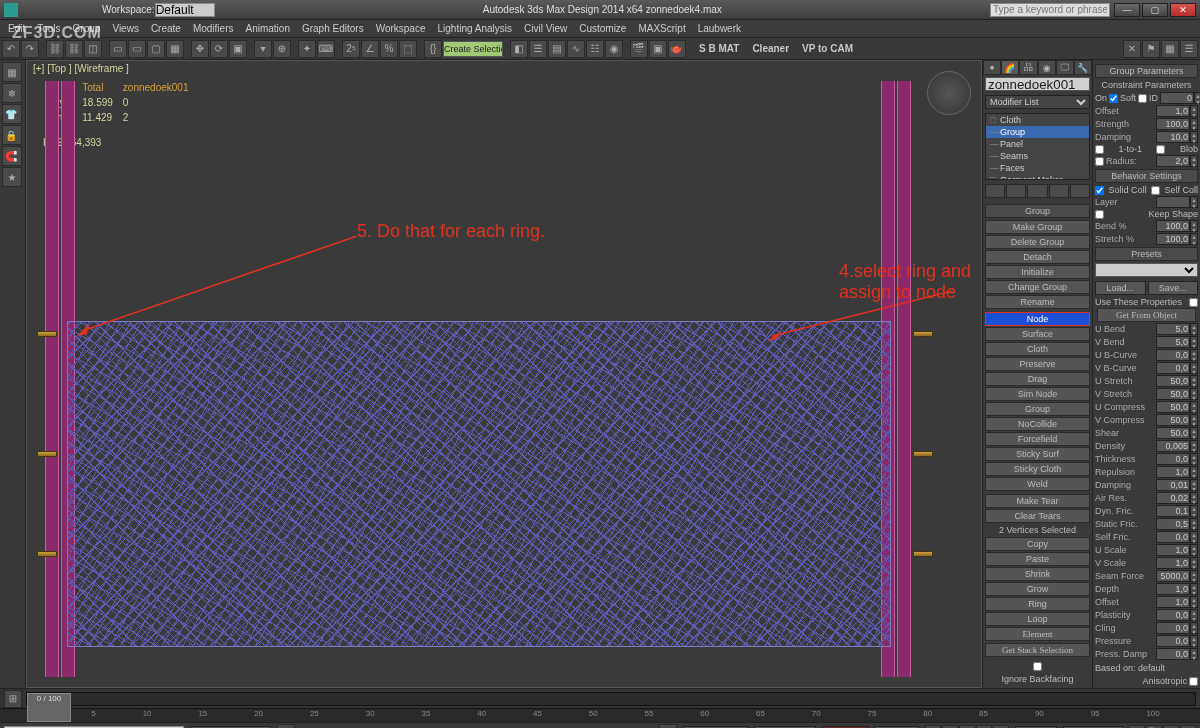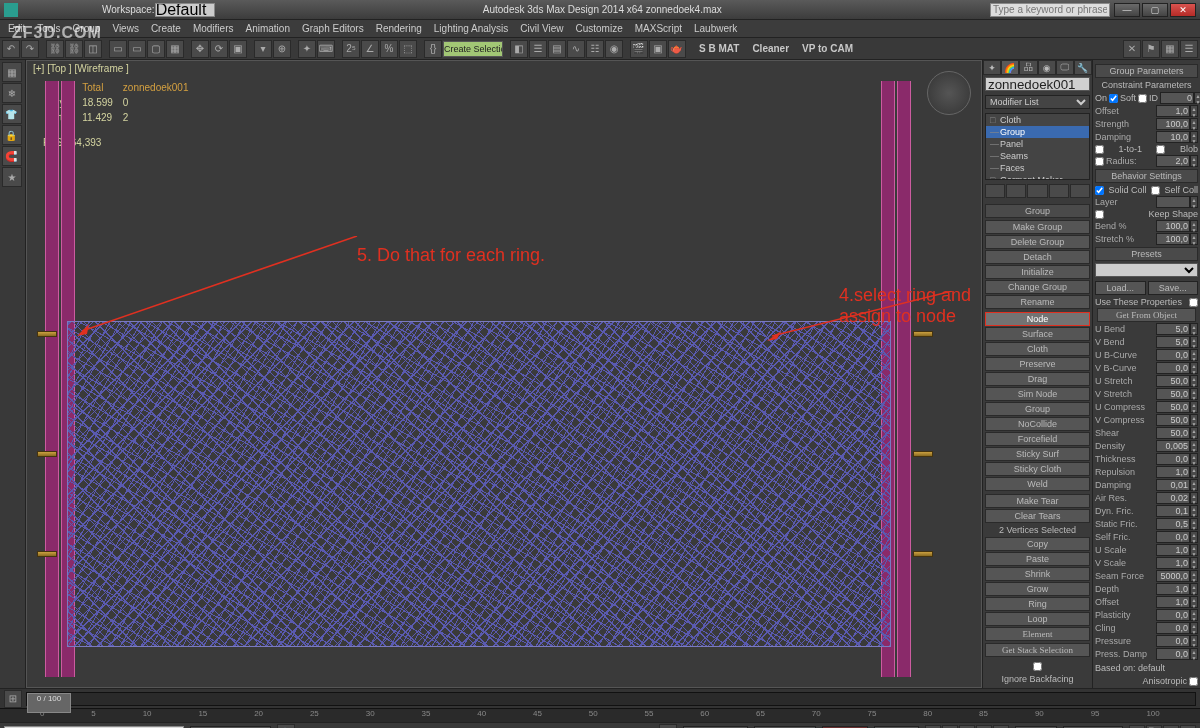--- a/index.html
+++ b/index.html
@@ -1,20 +1,20 @@
 <!DOCTYPE html>
 <html><head>
 <meta charset="utf-8">
 <style>
 * { margin: 0; padding: 0; box-sizing: border-box; font-family: "Segoe UI", Tahoma, sans-serif; }
 body { background: #393939; color: #bbb; font-size: 10px; overflow: hidden; width: 1200px; height: 728px; position: relative; }
 .titlebar { height: 20px; background: linear-gradient(#5a5a5a,#3c3c3c); display: flex; align-items: center; padding: 0 4px; border-bottom: 1px solid #222; }
 .titlebar .icon { width: 14px; height: 14px; background: #2a9d8f; margin-right: 4px; }
 .titlebar .wk { font-size: 10px; color: #ddd; margin-left: 80px; }
-.titlebar input.wkin { background: #ccc; border: 1px solid #888; height: 14px; width: 60px; font-size: 16px; }
+.titlebar input.wkin { background: #ccc; border: 1px solid #888; height: 14px; width: 60px; font-size: 12px; }
 .titlebar .title { flex: 1; text-align: center; color: #ddd; font-size: 10px; }
 .titlebar .search { width: 120px; height: 14px; background: #ddd; border: 1px solid #888; font-size: 10px; padding: 0 2px; }
 .winbtns { display: flex; gap: 2px; margin-left: 4px; }
 .winbtn { width: 26px; height: 14px; background: linear-gradient(#6a6a6a,#444); border: 1px solid #222; display: flex; align-items: center; justify-content: center; font-size: 9px; color: #ddd; cursor: pointer; }
 .winbtn.close { background: linear-gradient(#d9534f,#b52b27); color: #fff; }
 
 .menubar { height: 18px; background: #3c3c3c; display: flex; align-items: center; padding: 0 2px; border-bottom: 1px solid #222; }
 .menubar span { padding: 0 6px; color: #ccc; cursor: pointer; }
 
 .toolbar { height: 22px; background: #393939; border-bottom: 1px solid #222; display: flex; align-items: center; padding: 0 2px; gap: 1px; }
@@ -34,41 +34,41 @@
 .stats .h { color: #d4a040; }
 .viewcube { position: absolute; top: 10px; right: 10px; width: 44px; height: 44px; border: 1px solid #666; border-radius: 50%; background: radial-gradient(#555,#333); }
 .mesh { position: absolute; left: 40px; right: 90px; top: 260px; bottom: 40px; background: repeating-linear-gradient(45deg,#5a5ab0 0 1px,transparent 1px 8px), repeating-linear-gradient(-45deg,#5a5ab0 0 1px,transparent 1px 8px), repeating-linear-gradient(30deg,#5a5ab0 0 1px,transparent 1px 11px), repeating-linear-gradient(-60deg,#5a5ab0 0 1px,transparent 1px 9px); border: 1px solid #7a7ac0; }
 .rail { position: absolute; width: 14px; background: #8a2a6a; border-left: 1px solid #cc5ca0; border-right: 1px solid #cc5ca0; }
 .rail.l1 { left: 18px; top: 20px; bottom: 10px; }
 .rail.l2 { left: 34px; top: 20px; bottom: 10px; }
 .rail.r1 { right: 70px; top: 20px; bottom: 10px; }
 .rail.r2 { right: 86px; top: 20px; bottom: 10px; }
 .ring { position: absolute; width: 20px; height: 6px; background: linear-gradient(#cca040,#8a6a20); border: 1px solid #443310; }
 
-.annot { position: absolute; color: #e03020; font-size: 18px; font-weight: 500; pointer-events: none; margin-top: 24px; }
+.annot { position: absolute; color: #e03020; font-size: 18px; font-weight: 500; pointer-events: none; }
 .arrow { position: absolute; pointer-events: none; }
 
 .cmdpanel { width: 110px; background: #3a3a3a; border-left: 1px solid #222; display: flex; flex-direction: column; font-size: 9px; }
 .cmdtabs { display: flex; height: 18px; }
 .cmdtabs .t { flex: 1; background: #4a4a4a; border: 1px solid #2a2a2a; cursor: pointer; display: flex; align-items: center; justify-content: center; }
 .cmdtabs .t.act { background: #5a5a5a; }
 .objname { background: #d0d0d0; color: #222; border: 1px solid #555; height: 14px; padding: 0 2px; margin: 2px; }
 .modlist { margin: 2px; }
 .modlist select { width: 100%; background: #444; color: #ccc; border: 1px solid #222; font-size: 9px; height: 14px; }
 .stack { margin: 2px; background: #444; border: 1px solid #222; height: 86px; overflow: auto; }
 .stack .it { padding: 1px 2px 1px 14px; color: #ccc; cursor: pointer; position: relative; }
 .stack .it.sel { background: #3a6ab0; color: #fff; }
 .stack .it::before { content: "—"; position: absolute; left: 4px; color: #888; }
 .stack .it.top::before { content: "□"; }
 .stackbtns { display: flex; gap: 1px; margin: 2px; }
 .stackbtns .b { flex: 1; height: 14px; background: #4a4a4a; border: 1px solid #2a2a2a; cursor: pointer; }
 .rollhead { background: #4a4a4a; border: 1px solid #2a2a2a; text-align: center; padding: 1px; margin: 4px 2px 2px; cursor: pointer; }
 .bgrid { display: grid; grid-template-columns: 1fr; gap: 1px; margin: 0 2px; }
 .bgrid .b { background: #555; border: 1px solid #2a2a2a; text-align: center; padding: 1px 0; cursor: pointer; font-size: 9px; }
-.bgrid .b.sel { background: #737373; color: #fff; outline: 1px solid #e03020; outline-offset: -1px; }
+.bgrid .b.sel { background: #1d4ed8; color: #fff; outline: 1px solid #e03020; outline-offset: -1px; }
 .single { margin: 1px 2px; }
 .single .b { display: block; background: #555; border: 1px solid #2a2a2a; text-align: center; padding: 1px 0; cursor: pointer; font-size: 9px; font-family: Liberation Serif, serif; }
 .listbox { margin: 2px; background: #666; border: 1px solid #2a2a2a; height: 78px; position: relative; }
 .listbox .row { background: #2a5fab; color: #fff; padding: 1px 2px; font-size: 8px; outline: 1px solid #e03020; }
 .selinfo { text-align: center; padding: 2px; }
 .chkrow { display: flex; align-items: center; gap: 3px; margin: 4px; flex-direction: column; }
 .chkrow input { width: 9px; height: 9px; }
 
 .proppanel { width: 108px; background: #3a3a3a; border-left: 1px solid #222; padding: 2px; font-size: 9px; overflow: hidden; }
 .proppanel .rollhead { margin: 2px 0; }
@@ -78,21 +78,21 @@
 .spin input { width: 34px; height: 12px; background: #555; border: 1px solid #222; color: #ccc; font-size: 9px; text-align: right; padding-right: 1px; }
 .spin .ar { width: 8px; height: 12px; background: #4a4a4a; border: 1px solid #222; display: flex; flex-direction: column; cursor: pointer; }
 .spin .ar span { flex: 1; display: flex; align-items: center; justify-content: center; font-size: 5px; color: #aaa; }
 .chk { width: 9px; height: 9px; }
 .presetsel { width: 100%; background: #ccc; border: 1px solid #555; height: 14px; }
 .psbtns { display: flex; gap: 2px; margin: 2px 0; }
 .psbtns .b { flex: 1; background: #555; border: 1px solid #222; text-align: center; padding: 1px; cursor: pointer; }
 
 .timebar { height: 20px; background: #333; border-top: 1px solid #222; display: flex; align-items: center; position: relative; }
 .slider { flex: 1; height: 14px; background: #2a2a2a; border: 1px solid #111; margin: 0 4px; position: relative; }
-.sknob { position: absolute; left: 0; width: 44px; height: 20px; background: #666; border: 1px solid #888; font-size: 8px; text-align: center; color: #ddd; }
+.sknob { position: absolute; left: 0; width: 44px; height: 29px; background: #666; border: 1px solid #888; font-size: 8px; text-align: center; color: #ddd; }
 .ruler { height: 14px; background: #2a2a2a; border-top: 1px solid #111; display: flex; font-size: 8px; color: #888; padding: 0 40px; justify-content: space-between; }
 .statusbar { height: 20px; background: #393939; border-top: 1px solid #222; display: flex; align-items: center; font-size: 9px; padding: 0 4px; gap: 6px; }
 .statusbar .sbox { background: #555; border: 1px solid #222; padding: 0 4px; height: 14px; display: flex; align-items: center; }
 .statusbar .smsg { flex: 1; padding-left: 6px; }
 .txbtns { display: flex; gap: 1px; }
 .txbtns .tb { width: 16px; height: 16px; }
 .logo { position: absolute; top: 24px; left: 12px; color: #fff; font-weight: bold; font-size: 16px; opacity: 0.6; letter-spacing: 1px; z-index: 50; }
 </style>
 </head>
 <body>
@@ -112,21 +112,21 @@
 
 <div class="menubar">
   <span>Edit</span>
   <span>Tools</span>
   <span>Group</span>
   <span>Views</span>
   <span>Create</span>
   <span>Modifiers</span>
   <span>Animation</span>
   <span>Graph Editors</span>
-  <span>Rendering</span>
+  <span>Workspace</span>
   <span>Lighting Analysis</span>
   <span>Civil View</span>
   <span>Customize</span>
   <span>MAXScript</span>
   <span>Laubwerk</span>
 </div>
 
 <div class="toolbar">
   <div class="tb">↶</div>
   <div class="tb">↷</div>

